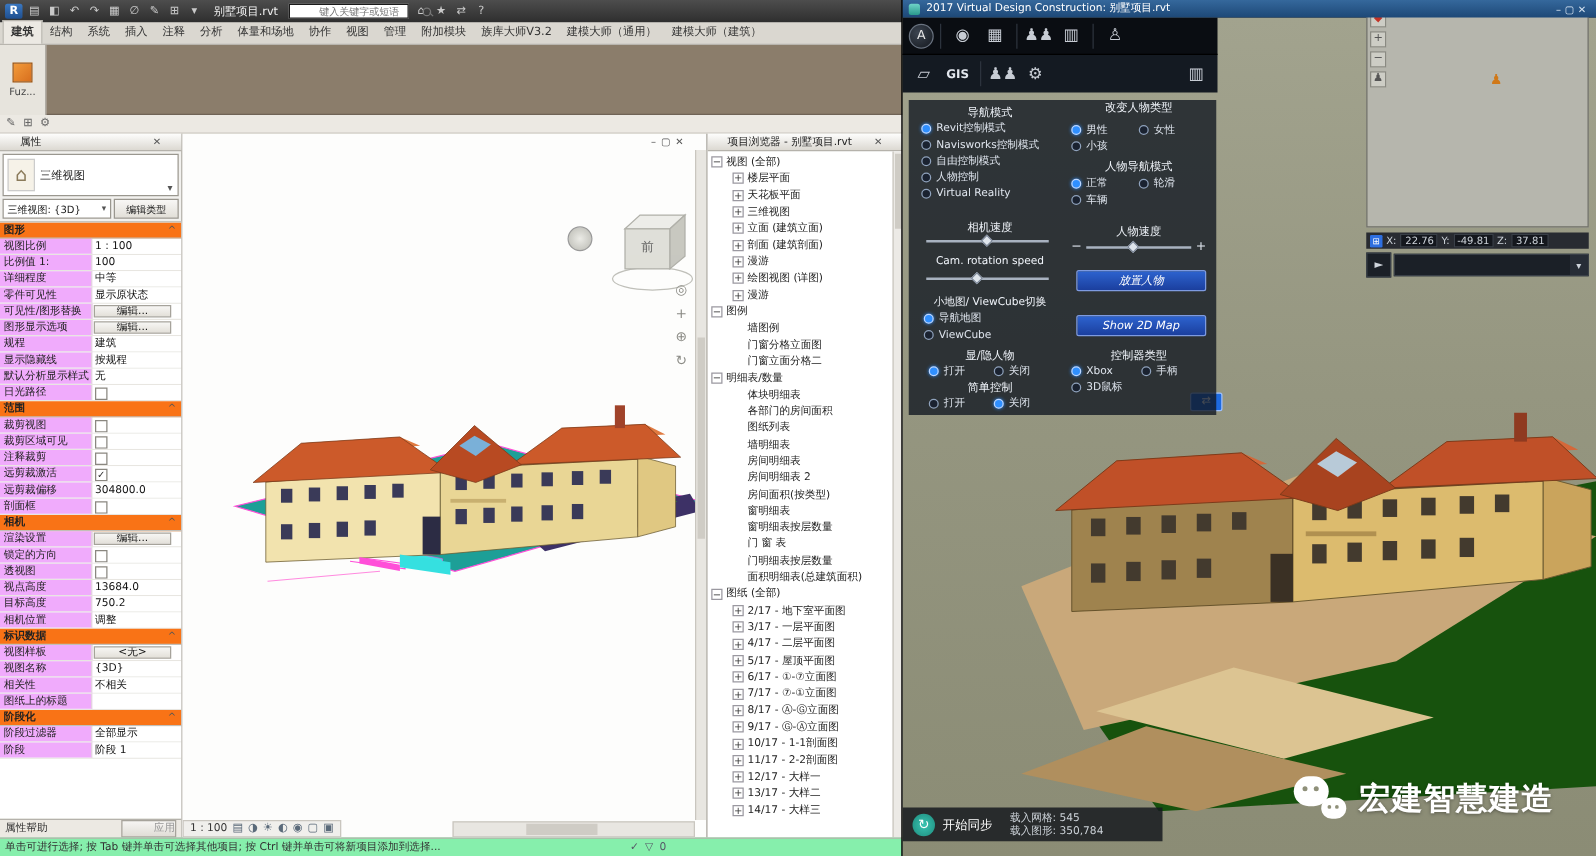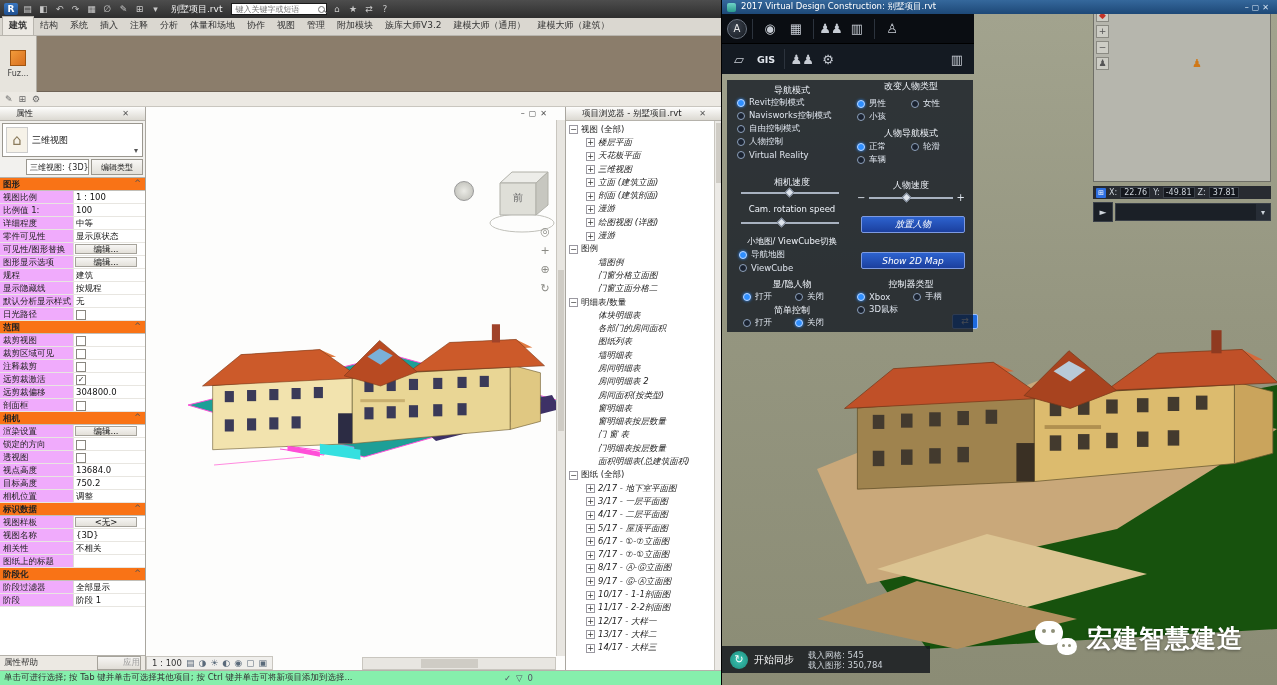--- a/index.html
+++ b/index.html
@@ -12,21 +12,21 @@
 
   .rv-titlebar { height:18px; background:linear-gradient(#4d4d4d,#2e2e2e); display:flex; align-items:center;
                  gap:3px; padding:0 4px; color:#ddd; }
   .rv-logo { width:14px; height:12px; background:linear-gradient(#3a78c2,#1f4f8f); color:#fff; font-size:9px;
              font-weight:bold; text-align:center; line-height:12px; border-radius:2px; flex:none; }
   .qi { font-size:9px; width:13px; text-align:center; color:#c9c9c9; flex:none; }
   .rv-title { font-size:9px; color:#f0f0f0; margin:0 6px; white-space:nowrap; }
   .rv-search { width:96px; height:12px; background:#fff; border:1px solid #1a1a1a; font-size:8px; color:#666;
                display:flex; align-items:center; padding:0 3px; gap:3px; }
   .rv-search input { border:none; outline:none; width:80px; font-size:8px; color:#666; background:transparent;
-                     font-family:Liberation Serif, serif; }
+                     font-family:Liberation Serif, serif;margin-left:20px; }
   .mag { width:7px; height:7px; border:1.2px solid #777; border-radius:50%; position:relative; flex:none; }
   .mag::after { content:""; position:absolute; width:4px; height:1.2px; background:#777; transform:rotate(45deg);
                 right:-3px; bottom:-1px; }
 
   .rv-tabs { height:18px; background:#dad7d0; display:flex; align-items:flex-end; padding-left:2px;
              border-bottom:1px solid #b8b5ae; }
   .rtab { font-size:9px; color:#333; padding:2px 6px 3px; white-space:nowrap; }
   .rtab.active { background:#ece9e3; border:1px solid #b8b5ae; border-bottom:none; font-weight:bold; }
 
   .rv-ribbon { height:56px; background:#8b7d6b; position:relative; border-bottom:1px solid #6f6356; }
@@ -45,21 +45,21 @@
   .pal-header { height:14px; background:linear-gradient(#fdfdfc,#dcd9d2); display:flex; align-items:center;
                 font-size:8.5px; color:#222; padding:0 16px; border-bottom:1px solid #b5b2ab; flex:none; }
   .pal-close { margin-left:auto; font-size:8px; color:#555; }
   .type-selector { margin:2px; height:34px; background:#fff; border:1px solid #9a978f; display:flex;
                    align-items:center; gap:4px; padding:0 3px; font-size:9px; color:#222; flex:none; }
   .ts-icon { width:22px; height:26px; background:#f6f2e8; border:1px solid #ccc; color:#8a7a5a; font-size:15px;
              text-align:center; line-height:24px; flex:none; }
   .ts-arrow { margin-left:auto; align-self:flex-end; color:#555; font-size:8px; padding:0 1px 1px 0; }
   .inst-row { display:flex; margin:0 2px 2px; gap:2px; height:16px; flex:none; }
   .inst-combo { flex:1; background:#fff; border:1px solid #9a978f; font-size:8px; color:#222; display:flex;
-                align-items:center; padding:0 3px; overflow:hidden; white-space:nowrap;margin-left:24px; }
+                align-items:center; padding:0 3px; overflow:hidden; white-space:nowrap; }
   .inst-combo .arr { margin-left:auto; font-size:7px; color:#555; }
   .edit-type-btn { width:52px; background:linear-gradient(#f8f7f5,#e2dfd8); border:1px solid #9a978f;
                    font-size:8px; color:#222; display:flex; align-items:center; justify-content:center; gap:2px; }
 
   .pgrid { flex:1; overflow:hidden; border-top:1px solid #b5b2ab; background:#fff; }
   .prow { display:flex; height:13px; line-height:12px; font-size:8.5px; border-bottom:1px solid #e8e6e1; }
   .plabel { width:74px; padding-left:3px; color:#222; background:#f0abfc; border-right:1px solid #e0ded8;
             white-space:nowrap; overflow:hidden; flex:none; }
   .pval { flex:1; padding:0 2px; background:#fff; white-space:nowrap; overflow:hidden; color:#111; }
   .prow.type-group { background:#f97316; font-weight:bold; border-bottom:1px solid #c2bfb8; }
@@ -100,21 +100,21 @@
   
   .browser { width:156px; background:#fff; display:flex; flex-direction:column; flex:none; }
   .tree { flex:1; overflow:hidden; position:relative; padding-top:2px; }
   .titem { display:flex; align-items:center; height:13.3px; font-size:8.5px; color:#222; white-space:nowrap; overflow:hidden; }
   .texp { width:9px; height:9px; border:1px solid #9a98a0; margin-right:3px; font-size:8px; line-height:7px;
           text-align:center; color:#333; background:#fff; flex:none; visibility:hidden; }
   .titem.expand-plus .texp, .titem.expand-minus .texp { visibility:visible; }
   .titem.expand-plus .texp::before { content:"+"; }
   .titem.expand-minus .texp::before { content:"−"; }
   .titem.lv0 { padding-left:3px; }
-  .titem.lv1 { padding-left:20px;font-style:italic; }
+  .titem.lv1 { padding-left:20px; }
   .tree-scroll { position:absolute; right:0; top:0; bottom:0; width:8px; background:#eceae6; border-left:1px solid #c9c6bf; }
   .tree-scroll .vthumb { position:absolute; top:2px; height:60px; left:1px; right:1px; background:#cfccc5; }
 
   .rv-status { position:absolute; left:0; bottom:0; width:722px; height:15px; background:#86efac;
                border-top:1px solid #b5b2ab; display:flex; align-items:center; font-size:8.5px; color:#333;
                padding:0 4px; gap:4px; white-space:nowrap; overflow:hidden; }
   .status-right { margin-left:auto; margin-right:185px; display:flex; gap:5px; color:#556; align-items:center; }
 
   
   .fuzor { position:absolute; left:722px; top:0; width:555px; height:685px; background:#0d1117; }

